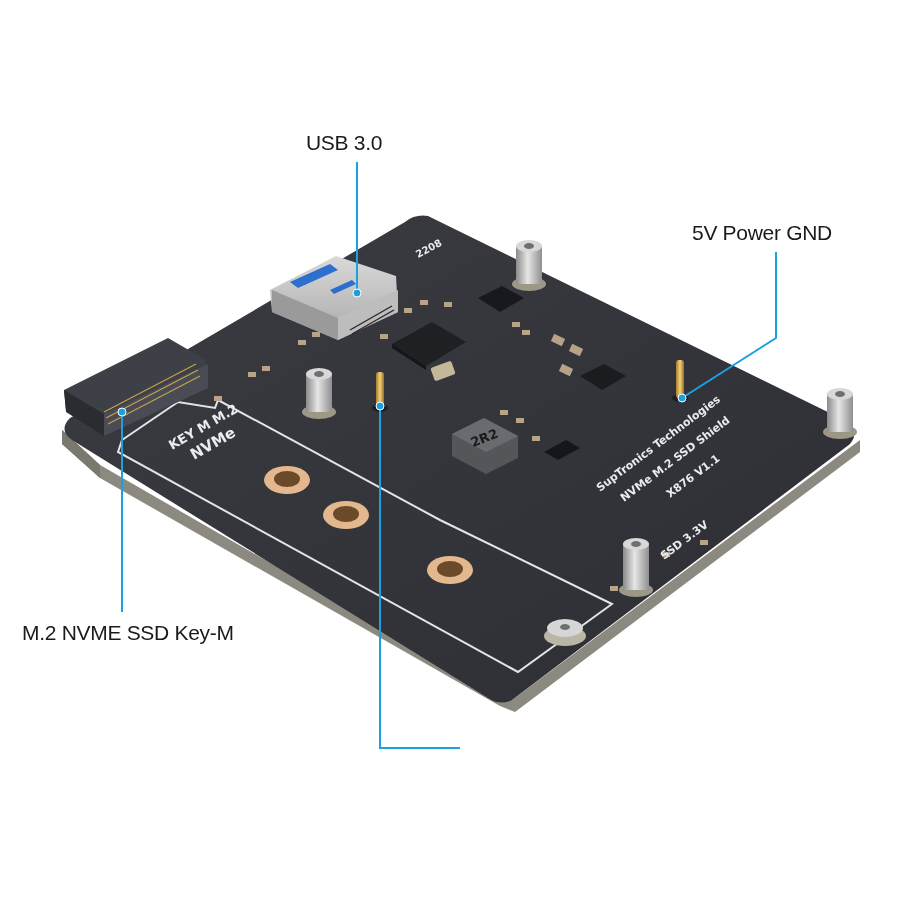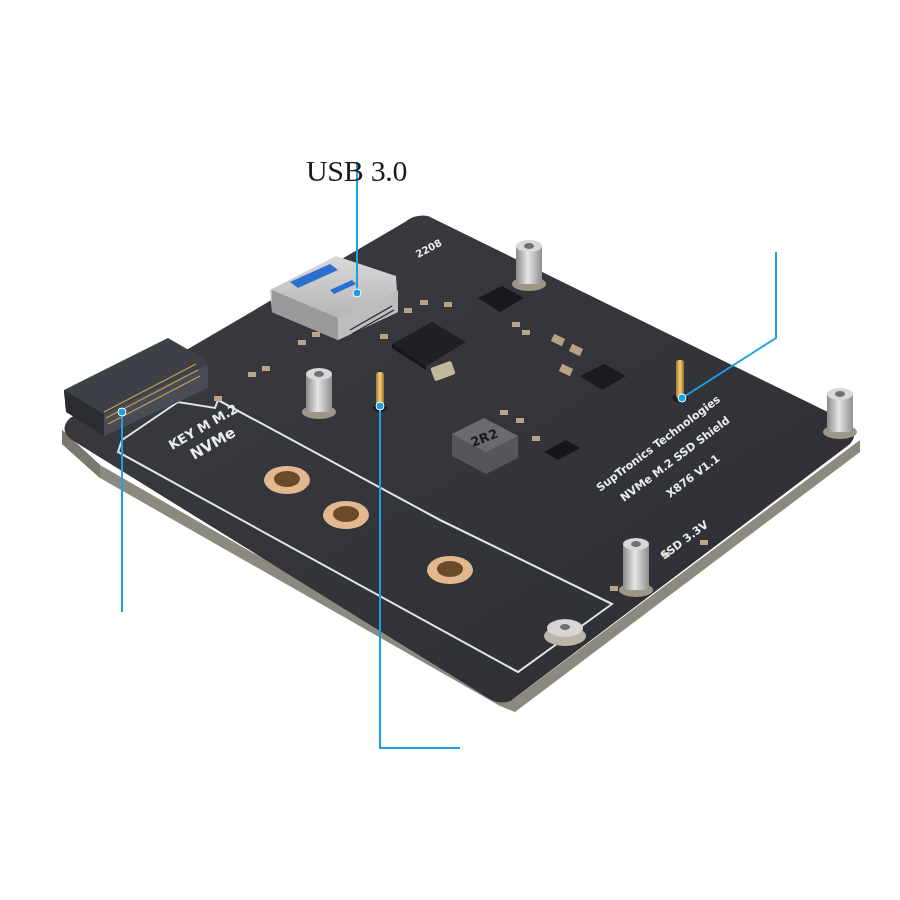--- a/index.html
+++ b/index.html
@@ -1,26 +1,25 @@
 <!DOCTYPE html>
 <html><head>
 <meta charset="utf-8">
 <style>
   html, body { margin: 0; padding: 0; background: #ffffff; }
   body { width: 900px; height: 900px; position: relative; overflow: hidden; font-family: "DejaVu Sans", sans-serif; }
   #stage { position: absolute; left: 0; top: 0; width: 900px; height: 900px; }
   .callout-label {
     position: absolute;
-    font-family: Liberation Serif, serif;
-    font-size: 30px;
+    font-family: Liberation Sans, sans-serif;
+    font-size: 21px;
     color: #1a1a1a;
     white-space: nowrap;
     letter-spacing: -0.3px;
     line-height: 1;
-    margin-top: 24px;
   }
   .silk { font-family: "DejaVu Sans", sans-serif; fill: #e8ecef; font-weight: bold; }
 </style>
 </head>
 <body>
 
 <div id="stage">
   <svg width="900" height="900" viewBox="0 0 900 900">
     <defs>
       <linearGradient id="pcbGrad" x1="0" y1="0" x2="1" y2="1">
@@ -190,13 +189,15 @@
     <g fill="#1ba0e2" stroke="#ffffff" stroke-width="1">
       <circle cx="357" cy="293" r="4"></circle>
       <circle cx="682" cy="398" r="4"></circle>
       <circle cx="122" cy="412" r="4"></circle>
       <circle cx="380" cy="406" r="4"></circle>
     </g>
   </svg>
 
   
   <div class="callout-label" style="left:306px; top:132px;">USB 3.0</div>
+  <div class="callout-label" style="left:692px; top:222px;">5V Power GND</div>
+  <div class="callout-label" style="left:22px; top:622px;">M.2 NVME SSD Key-M</div>
 </div>
 
 </body></html>

